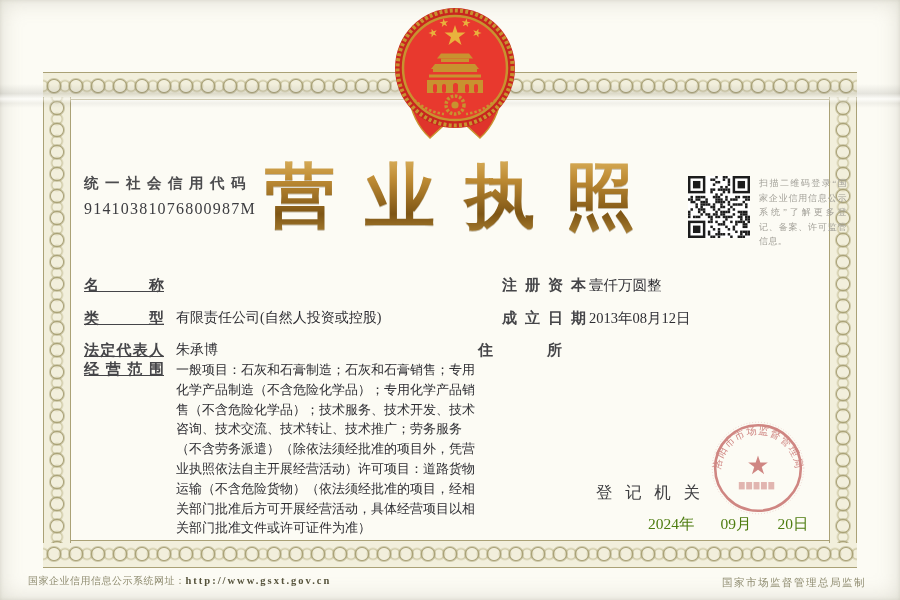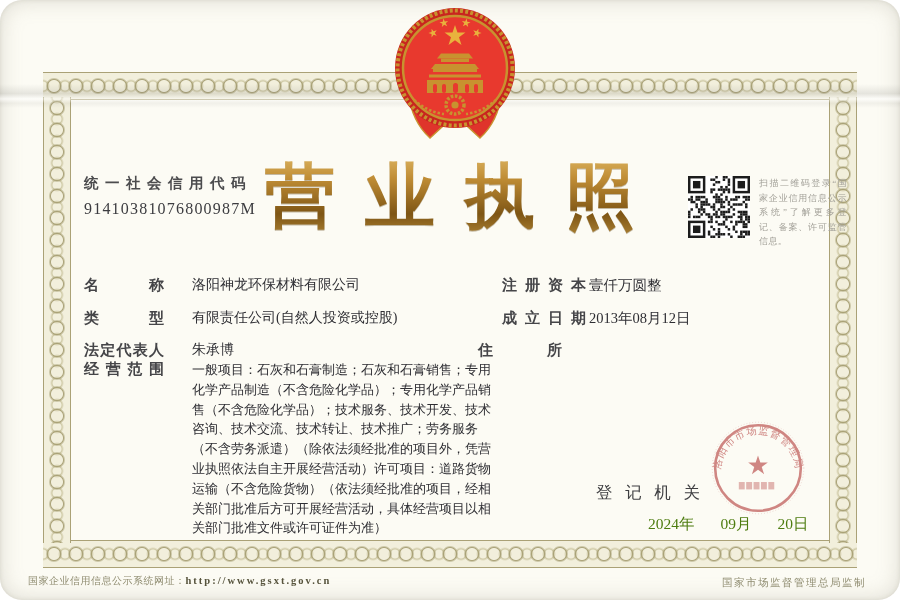--- a/index.html
+++ b/index.html
@@ -1,21 +1,20 @@
 <!DOCTYPE html>
 <html><head>
 <meta charset="utf-8">
 <style>
   html,body{margin:0;padding:0;background:#ffffff;}
   .paper{
     position:relative;width:900px;height:600px;overflow:hidden;
     background:#fcfbf4;
     font-family:"Liberation Serif",serif;color:#35353a;
     box-shadow:inset 0 0 22px rgba(140,138,120,.28), inset 0 0 4px rgba(120,118,100,.18);
-    border-radius:22px;
   }
   
   .frame{position:absolute;left:43px;top:72px;width:814px;height:496px;}
   .band{position:absolute;background-color:#f2efdc;}
   .band.h{left:0;right:0;height:26px;
     background-image:
       radial-gradient(circle, rgba(160,152,106,0) 5.5px, rgba(160,152,106,.85) 6.5px, rgba(160,152,106,0) 8.5px),
       radial-gradient(circle, rgba(178,170,122,0) 4px, rgba(178,170,122,.55) 5px, rgba(178,170,122,0) 7px);
     background-size:22px 26px,22px 26px;background-position:0 0,11px 0;
     border-top:1px solid #aaa176;border-bottom:1px solid #aaa176;}
@@ -40,21 +39,21 @@
     background:linear-gradient(180deg,#e2bc6a 0%,#c08d35 30%,#7e5514 68%,#b98f3e 100%);
     -webkit-background-clip:text;background-clip:text;color:transparent;
     filter:drop-shadow(0.5px 1px 0.5px rgba(90,60,10,.35));}
   .qrwrap{position:absolute;left:688px;top:176px;display:flex;gap:9px;z-index:4;}
   .qrwrap svg{display:block;}
   .qrcap{width:88px;font-size:9px;line-height:1.62;color:#a3a199;letter-spacing:.4px;text-align:justify;}
   
   .row{position:absolute;display:flex;align-items:flex-start;z-index:4;}
   .flabel{flex:none;font-family:"Liberation Sans",sans-serif;font-weight:700;font-size:15px;color:#454548;
     text-align:justify;text-align-last:justify;}
-  .flabel.w80{width:80px;margin-right:28px;}
+  .flabel.w80{width:80px;margin-right:12px;text-decoration:underline;}
   .flabel.w84{width:84px;margin-right:3px;}
   .fval{font-size:14px;color:#2e2e33;line-height:1.35;}
   .scopeval{font-size:13px;line-height:19.8px;white-space:pre-line;width:330px;}
   .addrval{font-size:14.5px;width:252px;line-height:1.55;}
   .regorg{position:absolute;left:596px;top:482px;z-index:4;
     font-family:"Liberation Sans",sans-serif;font-weight:400;font-size:16.5px;color:#3f3f42;
     width:104px;text-align:justify;text-align-last:justify;}
   .dateline{position:absolute;left:648px;top:514px;display:flex;gap:26px;z-index:4;
     font-size:15.5px;color:#4d7c0f;}
   
@@ -321,21 +320,20 @@
         <rect x="20" y="2" width="3" height="3"></rect>
         <rect x="0" y="18" width="7" height="7"></rect>
         <rect x="1" y="19" width="5" height="5" fill="#fff"></rect>
         <rect x="2" y="20" width="3" height="3"></rect>
       </svg>
     <div class="qrcap">扫描二维码登录“国家企业信用信息公示系统”了解更多登记、备案、许可监管信息。</div>
   </div>
 
   <div class="row" style="left:84px;top:276px;">
     <div class="flabel w80">名称</div>
-    <div class="fval">洛阳神龙环保材料有限公司</div>
   </div>
   <div class="row" style="left:84px;top:309px;">
     <div class="flabel w80">类型</div>
     <div class="fval">有限责任公司(自然人投资或控股)</div>
   </div>
   <div class="row" style="left:84px;top:341px;">
     <div class="flabel w80">法定代表人</div>
     <div class="fval">朱承博</div>
   </div>
   <div class="row" style="left:84px;top:360px;">

